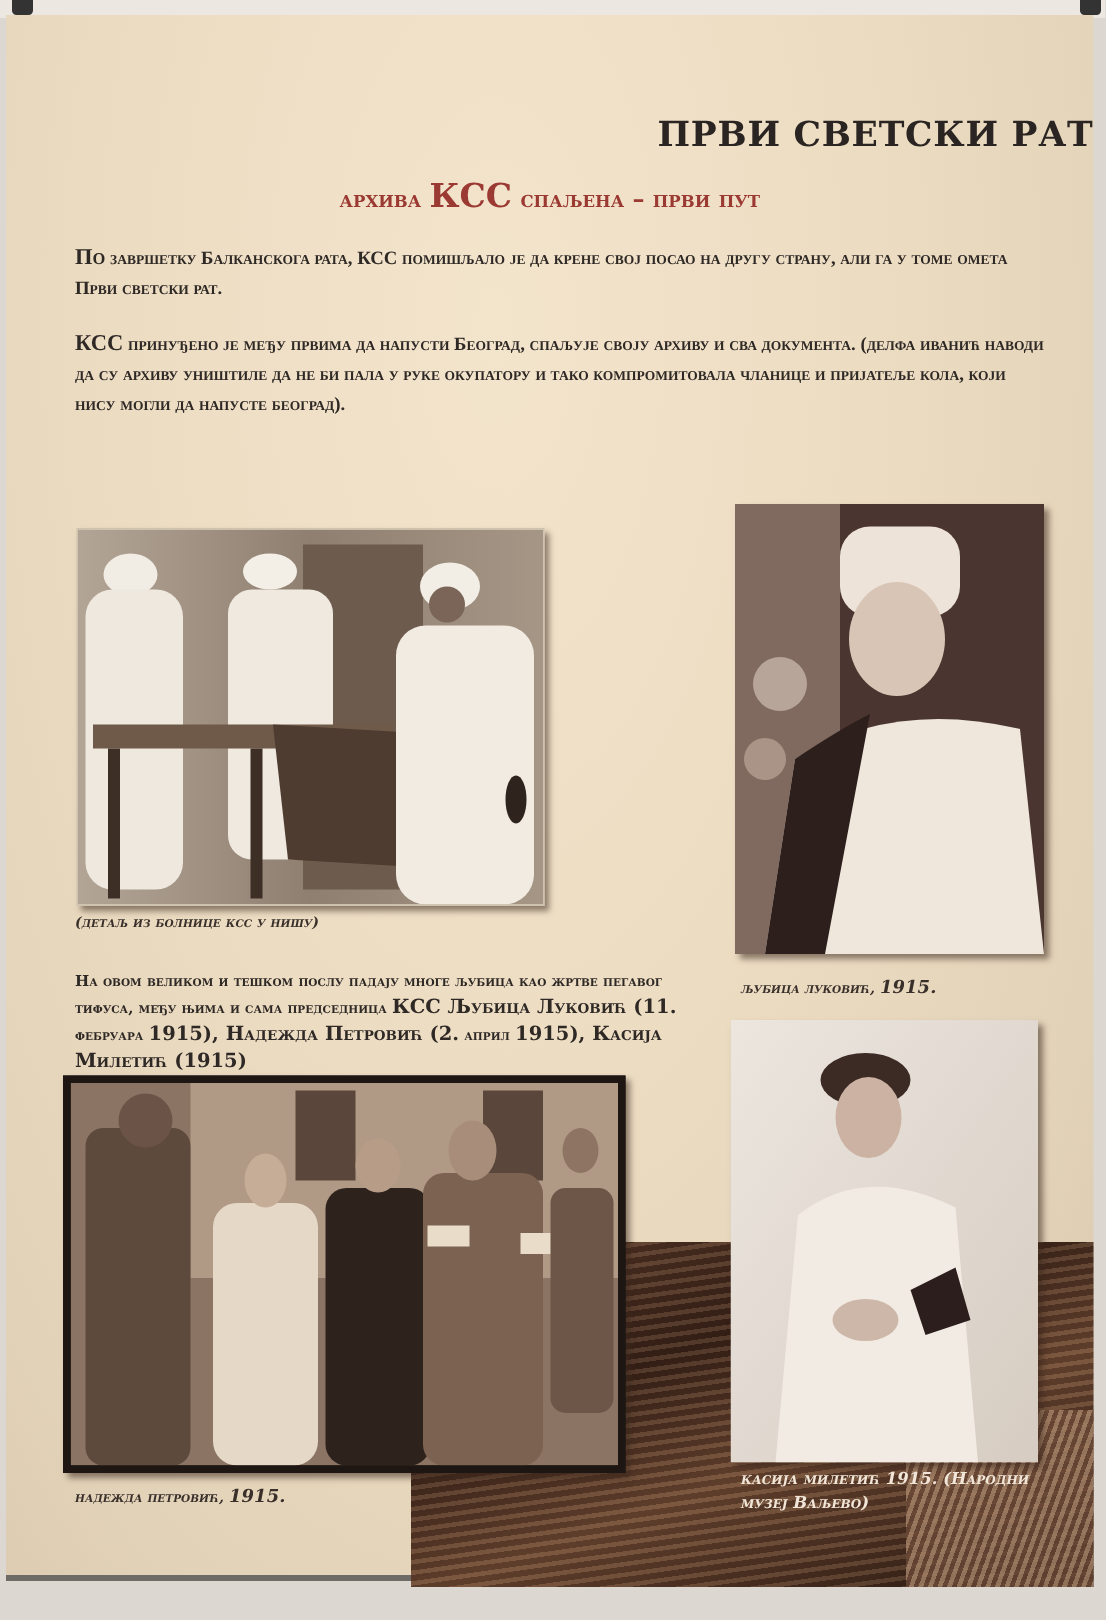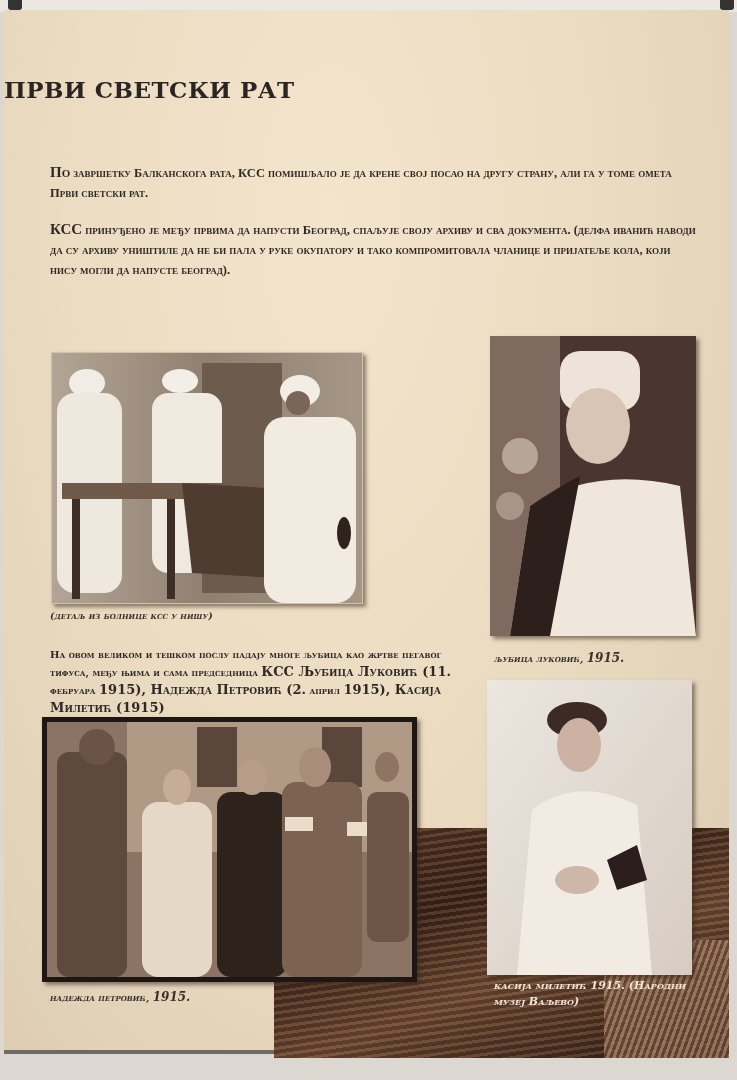--- a/index.html
+++ b/index.html
@@ -9,21 +9,21 @@
     font-family:"DejaVu Serif", serif;
   }
   .topstrip { position:absolute; left:0; top:0; width:737px; height:12px; background:#ece8e1; }
   .clip { position:absolute; top:0; width:14px; height:10px; background:#333; border-radius:0 0 3px 3px; }
   .poster {
     position:absolute; left:4px; top:10px; width:725px; height:1040px;
     background: radial-gradient(ellipse at 45% 20%, #f3e4cc 0%, #ecdcc2 45%, #e2d2b8 80%, #d9c8ad 100%);
     box-shadow: 0 4px 0 #6e6b66;
   }
   .title {
-    position:absolute; left:0; width:725px; top:66px; text-align:left;
+    position:absolute; left:0; width:725px; top:66px; text-align:right;
     font-size:23px; font-weight:bold; color:#2a2522; letter-spacing:0.5px;
     font-variant: small-caps;
   }
   .subtitle {
     position:absolute; left:0; width:725px; top:108px; text-align:center;
     color:#9b3a33; font-weight:bold; font-size:16px; font-variant:small-caps;
   }
   .subtitle .big { font-size:22px; }
   .para {
     position:absolute; left:46px; width:650px; color:#2f2926;
@@ -60,20 +60,23 @@
 </head>
 <body>
 
 <div class="topstrip"></div>
 <div class="clip" style="left:8px"></div>
 <div class="clip" style="left:720px"></div>
 
 <div class="poster">
 
   <div class="title">ПРВИ СВЕТСКИ РАТ</div>
+  <div class="subtitle">
+    <span>архива </span><span class="big">КСС</span><span> спаљена – први пут</span>
+  </div>
 
   <div class="para" style="top:152px">
     <span class="em">По</span><span> завршетку Балканскога рата, КСС помишљало је да крене свој посао на другу страну, али га у томе омета Први светски рат.</span>
   </div>
 
   <div class="para" style="top:209px">
     <span class="em">КСС</span><span> принуђено је међу првима да напусти Београд, спаљује своју архиву и сва документа. (делфа иванић наводи да су архиву уништиле да не би пала у руке окупатору и тако компромитовала чланице и пријатеље кола, који нису могли да напусте београд).</span>
   </div>
 
 

